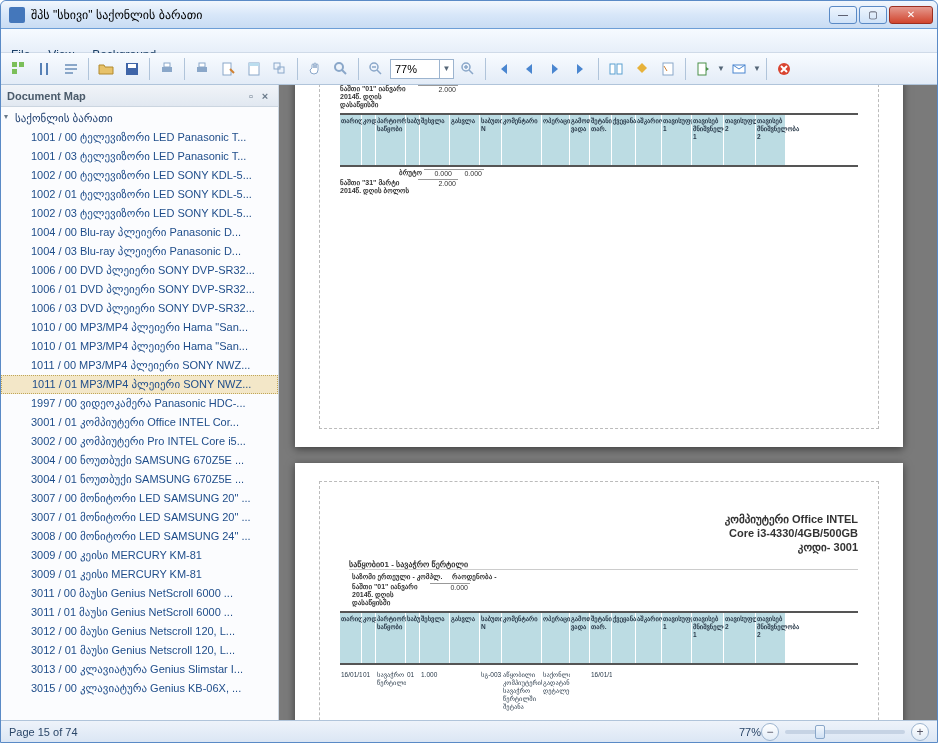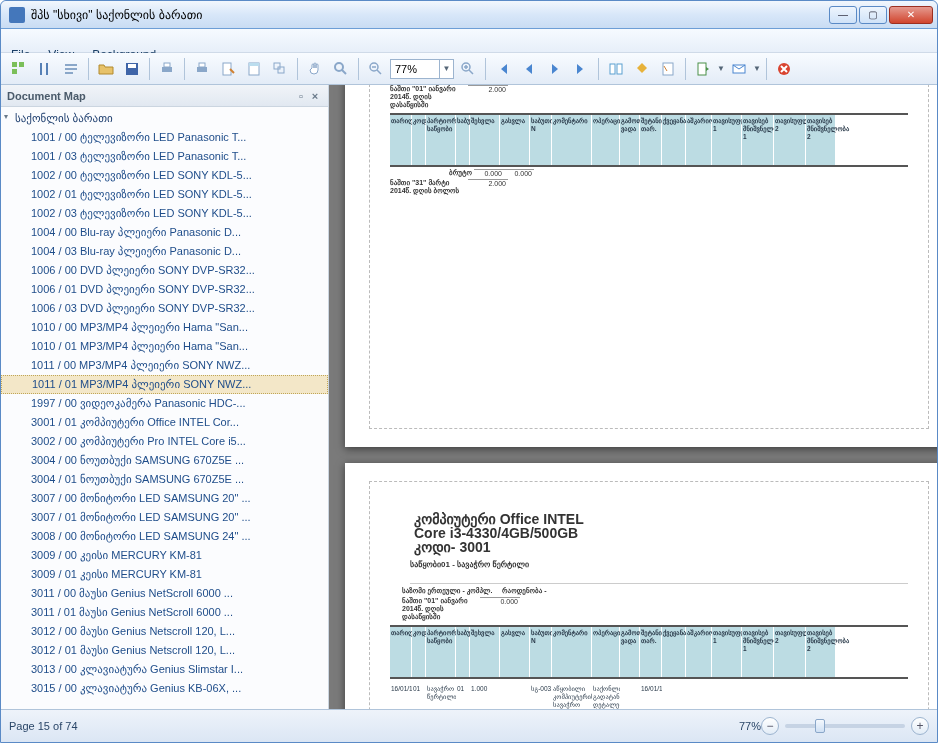--- a/index.html
+++ b/index.html
@@ -20,21 +20,21 @@
 .toolbar { height: 32px; background: linear-gradient(#f8fbff,#e3ecf7); border-bottom: 1px solid #b0c4da; display: flex; align-items: center; padding: 0 6px; gap: 2px; }
 .tbtn { width: 24px; height: 24px; border: 1px solid transparent; border-radius: 3px; display: flex; align-items: center; justify-content: center; color: #3a5f88; background: none; }
 .tbtn svg { width: 16px; height: 16px; }
 .tsep { width: 1px; height: 22px; background: #b0c4da; margin: 0 3px; }
 .zoombox { width: 64px; height: 20px; border: 1px solid #9cb4cf; background: #fff; font-size: 11px; padding-left: 4px; display: flex; align-items: center; justify-content: space-between; }
 .zoombox .dd { width: 14px; height: 100%; border-left: 1px solid #9cb4cf; display: flex; align-items: center; justify-content: center; font-size: 8px; color: #567; }
 
 .body { flex: 1; display: flex; min-height: 0; background: #fff; }
 
 
-.dmap { width: 328px; border-right: 1px solid #cbd5e0; display: flex; flex-direction: column; background: #fbfcfe; }
+.dmap { width: 278px; border-right: 1px solid #cbd5e0; display: flex; flex-direction: column; background: #fbfcfe; }
 .dmaphdr { height: 22px; background: linear-gradient(#f1f4f8,#e1e8f1); border-bottom: 1px solid #cbd5e0; display: flex; align-items: center; padding: 0 6px; color: #4a5a6a; font-weight: bold; }
 .dmaphdr .t { flex: 1; }
 .dmaphdr .pin, .dmaphdr .x { width: 14px; text-align: center; color: #6a7a8a; }
 .tree { flex: 1; overflow: hidden; padding: 2px 0; }
 .tree .root { padding: 3px 6px 3px 14px; color: #204070; position: relative; }
 .tree .root::before { content: "▾"; position: absolute; left: 3px; top: 3px; font-size: 8px; color: #6a7a8a; }
 .tree .item { padding: 2px 6px 2px 30px; color: #1f4d8a; white-space: nowrap; overflow: hidden; text-overflow: ellipsis; cursor: default; line-height: 15px; }
 .tree .item.sel { background: #f3e7c8; border: 1px dotted #c0a657; padding-top: 1px; padding-bottom: 1px; }
 
 
@@ -49,25 +49,25 @@
 .rpt { font-size: 7.5px; color: #333; padding: 8px 20px; }
 .rpt .row { display: flex; margin-top: 2px; }
 .rpt .row .k { width: 78px; font-weight: bold; text-align: left; font-size: 7px; }
 .rpt .row .v { width: 40px; border-top: 1px solid #999; text-align: right; font-size: 7px; padding-right: 2px; }
 
 .grid { display: flex; margin-top: 4px; border-top: 2px solid #555; border-bottom: 2px solid #555; }
 .grid .c { background: #bcdce3; border-right: 1px solid #fff; padding: 2px 1px; font-size: 6.5px; font-weight: bold; color: #2a3a4a; line-height: 8px; min-height: 50px; }
 .grid.body .c { background: #fff; border-right: none; min-height: auto; font-weight: normal; border: none; }
 .grid.body { border: none; }
 
-.prodtitle { font-size: 14px; font-weight: bold; text-align: left; margin-left: 24px; line-height: 14px; }
-.sub { margin-left: 20px; font-weight: bold; font-size: 8px; margin-top: 6px; border-bottom: 1px solid #ccc; padding-bottom: 14px; }
-
-
-.status { height: 33px; background: linear-gradient(#eef3fa,#dbe6f4); border-top: 1px solid #b0c4da; display: flex; align-items: center; padding: 0 8px; font-size: 11px; color: #2a4668; }
+.prodtitle { font-size: 11px; font-weight: bold; text-align: right; margin-left: 24px; line-height: 14px; }
+.sub { margin-left: 9px; font-weight: bold; font-size: 8px; margin-top: 6px; border-bottom: 1px solid #ccc; padding-bottom: 0; }
+
+
+.status { height: 22px; background: linear-gradient(#eef3fa,#dbe6f4); border-top: 1px solid #b0c4da; display: flex; align-items: center; padding: 0 8px; font-size: 11px; color: #2a4668; }
 .status .l { flex: 1; }
 .slider { width: 120px; height: 4px; background: #c6d3e4; border-radius: 2px; position: relative; margin: 0 6px; }
 .slider .th { width: 10px; height: 14px; background: linear-gradient(#f4f8fd,#cfe0f4); border: 1px solid #8aa7c9; border-radius: 2px; position: absolute; top: -5px; left: 30px; }
 .zmbtn { width: 18px; height: 18px; border: 1px solid #9cb4cf; border-radius: 9px; background: linear-gradient(#fff,#e2ecf7); display: flex; align-items: center; justify-content: center; font-size: 12px; color: #556; }
 
 .colw { display:flex; width:100%; }
 
 
 .w1{width:22px}.w2{width:14px}.w3{width:30px}.w4{width:14px}.w5{width:30px}.w6{width:30px}
 .w7{width:22px}.w8{width:40px}.w9{width:28px}.w10{width:20px}.w11{width:22px}.w12{width:24px}

